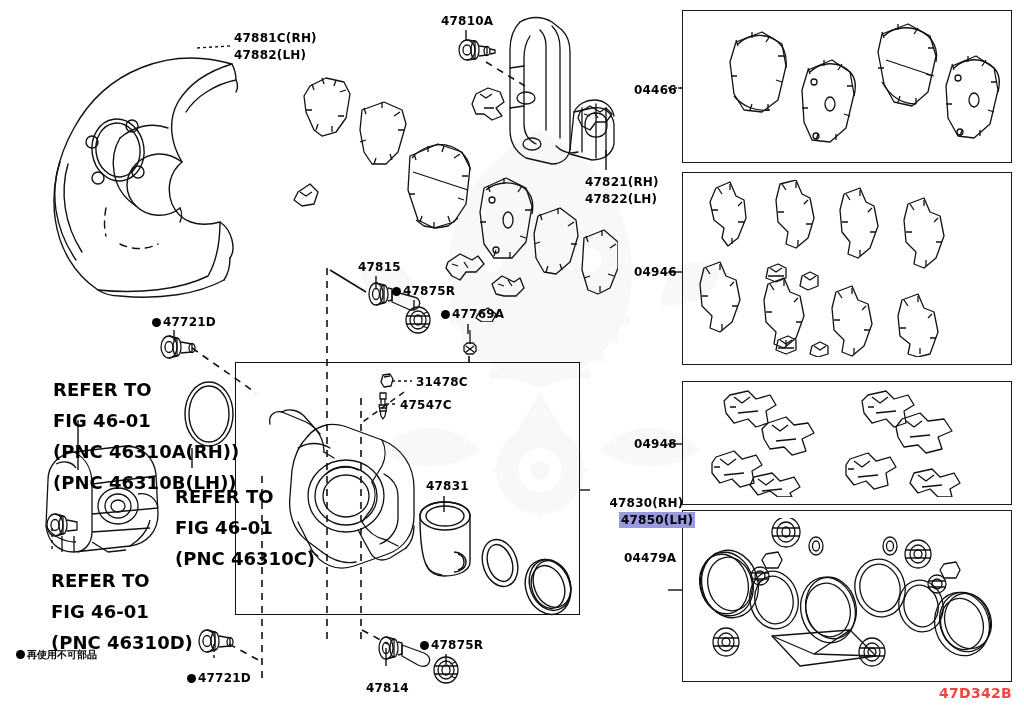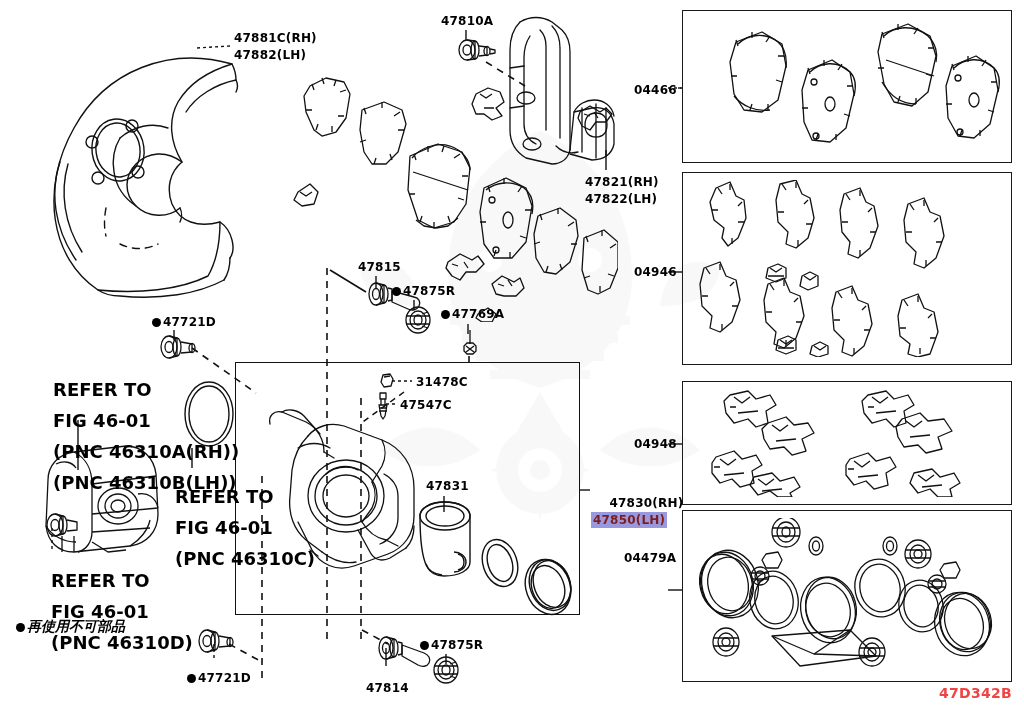--- a/index.html
+++ b/index.html
@@ -34,23 +34,24 @@
     white-space:pre;
     line-height:17px;
   }
   .lbl.refer{
     font-size:18px;
     line-height:15.5px;
     letter-spacing:0px;
   }
   .lbl .hl{
     background:#9999e0;
-    color:#7f1d1d;
+    color:#000000;
     padding:0 1px;
     box-shadow:0 0 0 1px #9999e0;
+    margin-left:28px;
   }
   
   .dot{
     display:inline-block;
     width:9px;height:9px;
     border-radius:50%;
     background:#000;
     vertical-align:-1px;
     margin-right:2px;
   }
@@ -63,26 +64,25 @@
   }
   .ctrbox{
     position:absolute;
     border:1.8px solid #111;
     box-sizing:border-box;
     background:transparent;
   }
   
   .legend{
     position:absolute;
-    left:16px; top:616px;
+    left:16px; top:644px;
     font-weight:bold;
-    font-size:14px;
+    font-size:10px;
     line-height:21px;
     color:#000;
-    font-style:italic;
   }
   .legend .jp{font-family:"DejaVu Sans",sans-serif;}
   .figcode{
     position:absolute;
     right:12px; bottom:6px;
     font-weight:bold;
     font-size:14px;
     letter-spacing:.3px;
     color:#ef4444;
   }

